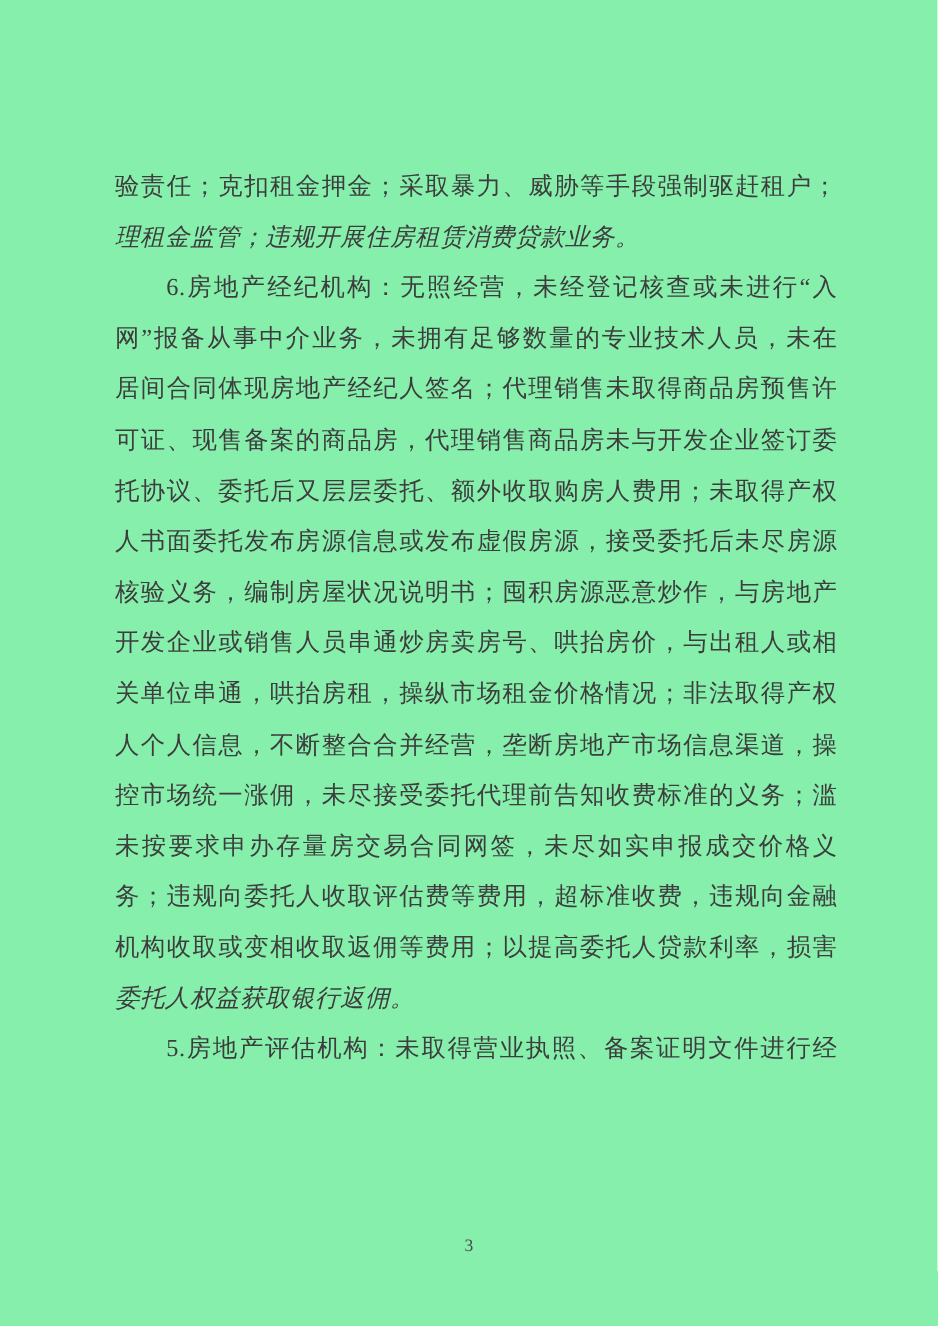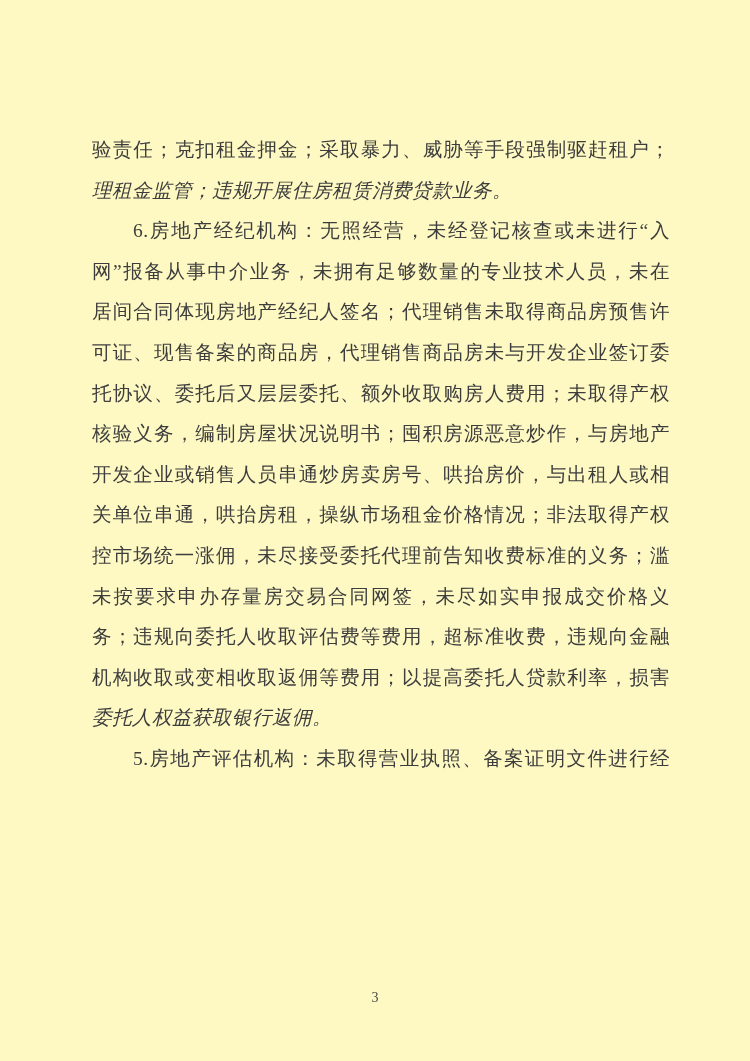--- a/index.html
+++ b/index.html
@@ -4,21 +4,21 @@
 <style>
   html, body {
     margin: 0;
     padding: 0;
     background: #ffffff;
   }
   .page {
     position: relative;
     width: 750px;
     height: 1061px;
-    background: #fef9c3;
+    background: #86efac;
     overflow: hidden;
     font-family: "Liberation Serif", "DejaVu Serif", serif;
   }
   .text-block {
     position: absolute;
     left: 92px;
     top: 130px;
     width: 578px;
   }
   .line {
@@ -56,23 +56,25 @@
 
 <div class="page">
   <div class="text-block" id="lines-container">
       <div class="line">验责任；克扣租金押金；采取暴力、威胁等手段强制驱赶租户；</div>
       <div class="line para-end">理租金监管；违规开展住房租赁消费贷款业务。</div>
       <div class="line indent">6.房地产经纪机构：无照经营，未经登记核查或未进行“入</div>
       <div class="line">网”报备从事中介业务，未拥有足够数量的专业技术人员，未在</div>
       <div class="line">居间合同体现房地产经纪人签名；代理销售未取得商品房预售许</div>
       <div class="line">可证、现售备案的商品房，代理销售商品房未与开发企业签订委</div>
       <div class="line">托协议、委托后又层层委托、额外收取购房人费用；未取得产权</div>
+      <div class="line">人书面委托发布房源信息或发布虚假房源，接受委托后未尽房源</div>
       <div class="line">核验义务，编制房屋状况说明书；囤积房源恶意炒作，与房地产</div>
       <div class="line">开发企业或销售人员串通炒房卖房号、哄抬房价，与出租人或相</div>
       <div class="line">关单位串通，哄抬房租，操纵市场租金价格情况；非法取得产权</div>
+      <div class="line">人个人信息，不断整合合并经营，垄断房地产市场信息渠道，操</div>
       <div class="line">控市场统一涨佣，未尽接受委托代理前告知收费标准的义务；滥</div>
       <div class="line">未按要求申办存量房交易合同网签，未尽如实申报成交价格义</div>
       <div class="line">务；违规向委托人收取评估费等费用，超标准收费，违规向金融</div>
       <div class="line">机构收取或变相收取返佣等费用；以提高委托人贷款利率，损害</div>
       <div class="line para-end">委托人权益获取银行返佣。</div>
       <div class="line indent">5.房地产评估机构：未取得营业执照、备案证明文件进行经</div>
     </div>
   <div class="page-number">3</div>
 </div>
 

